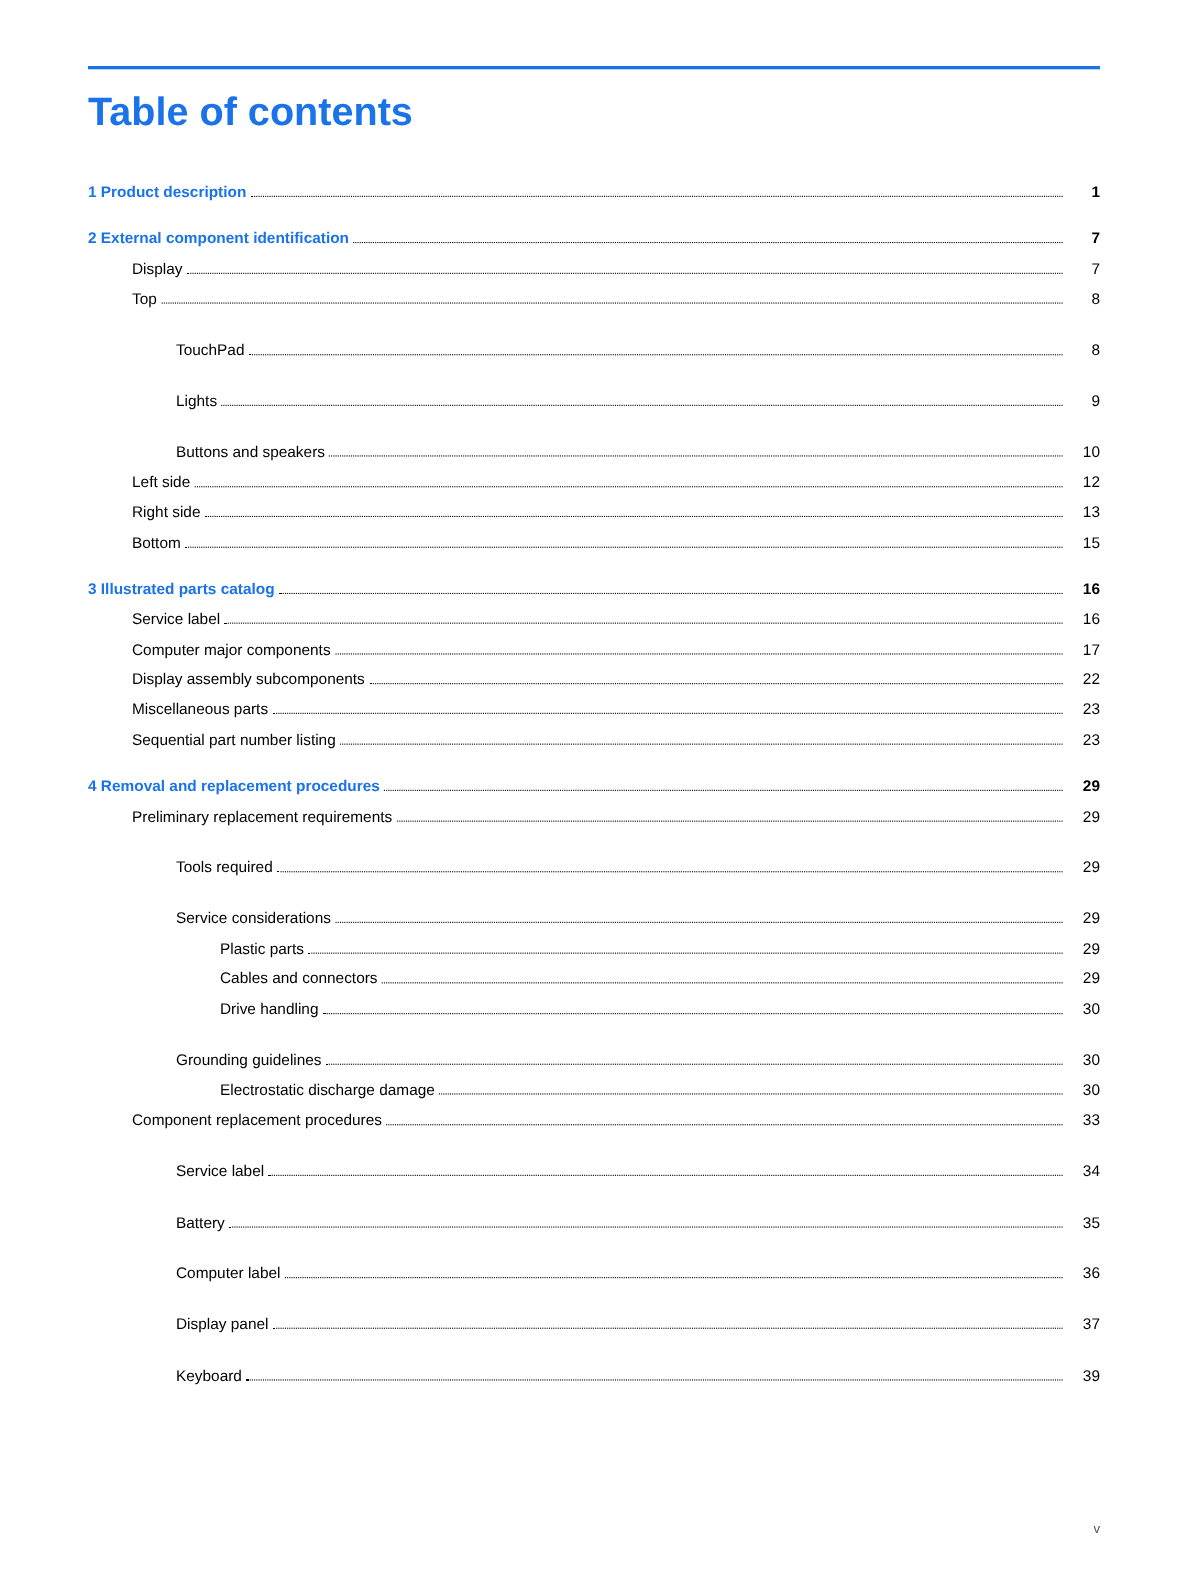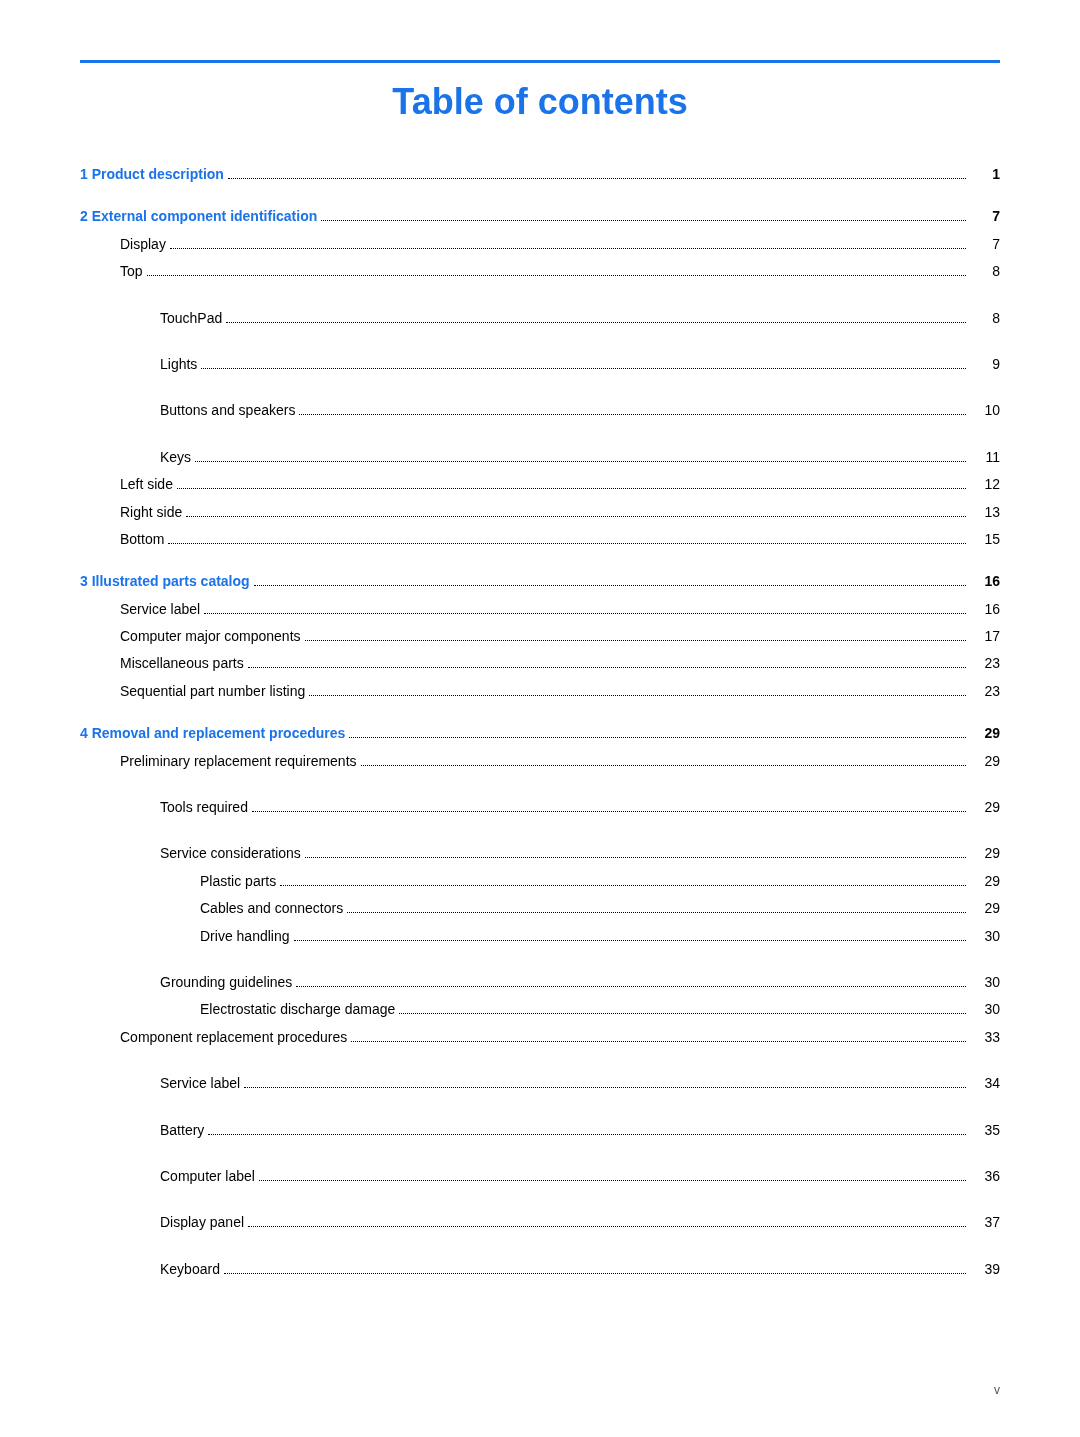--- a/index.html
+++ b/index.html
@@ -21,21 +21,20 @@
     .top-rule {
       border-top: 3px solid #1a73e8;
       margin-bottom: 18px;
     }
 
     .page-title {
       font-size: 36px;
       font-weight: 700;
       color: #1a73e8;
       margin-bottom: 40px;
-      text-align: center;
     }
 
     .toc-container {
       width: 100%;
     }
 
     .toc-entry {
       display: flex;
       align-items: baseline;
       margin-bottom: 5px;
@@ -135,25 +134,20 @@
     <div class="toc-entry level-3">
       <span class="toc-label">Lights</span>
       <span class="toc-dots"></span>
       <span class="toc-page">9</span>
     </div>
     <div class="toc-entry level-3">
       <span class="toc-label">Buttons and speakers</span>
       <span class="toc-dots"></span>
       <span class="toc-page">10</span>
     </div>
-    <div class="toc-entry level-3">
-      <span class="toc-label">Keys</span>
-      <span class="toc-dots"></span>
-      <span class="toc-page">11</span>
-    </div>
     <div class="toc-entry level-2">
       <span class="toc-label">Left side</span>
       <span class="toc-dots"></span>
       <span class="toc-page">12</span>
     </div>
     <div class="toc-entry level-2">
       <span class="toc-label">Right side</span>
       <span class="toc-dots"></span>
       <span class="toc-page">13</span>
     </div>
@@ -171,20 +165,25 @@
       <span class="toc-label">Service label</span>
       <span class="toc-dots"></span>
       <span class="toc-page">16</span>
     </div>
     <div class="toc-entry level-2">
       <span class="toc-label">Computer major components</span>
       <span class="toc-dots"></span>
       <span class="toc-page">17</span>
     </div>
     <div class="toc-entry level-2">
+      <span class="toc-label">Display assembly subcomponents</span>
+      <span class="toc-dots"></span>
+      <span class="toc-page">22</span>
+    </div>
+    <div class="toc-entry level-2">
       <span class="toc-label">Miscellaneous parts</span>
       <span class="toc-dots"></span>
       <span class="toc-page">23</span>
     </div>
     <div class="toc-entry level-2">
       <span class="toc-label">Sequential part number listing</span>
       <span class="toc-dots"></span>
       <span class="toc-page">23</span>
     </div>
     <div class="toc-entry level-1 section-gap">

